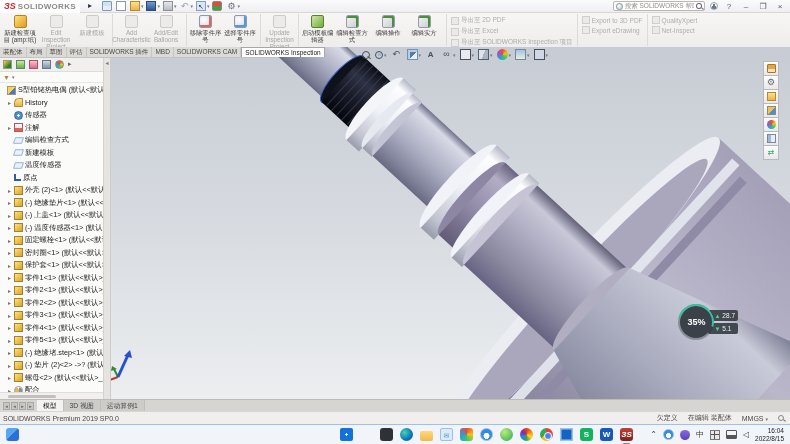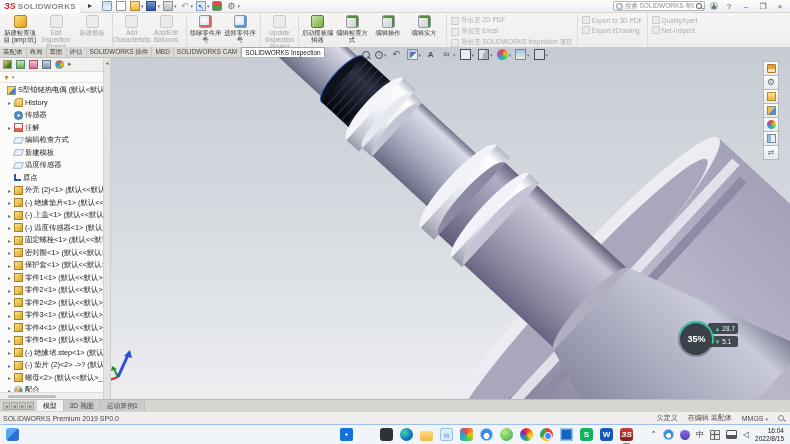--- a/index.html
+++ b/index.html
@@ -87,21 +87,21 @@
   .tp-ic{width:9px;height:9px;display:inline-block;}
   .t-home{background:linear-gradient(#e8a33c 55%,#f4e3c2 55%);border:1px solid #a8742a;border-radius:1px;}
   .t-gear{color:#667;font-size:9px;line-height:9px;text-align:center;}
   .t-folder{background:linear-gradient(#ffe08a,#eab54e);border:1px solid #b08a35;}
   .t-palette{background:linear-gradient(135deg,#f4c24a 50%,#4a90d9 50%);border:1px solid #888;}
   .t-ball{border-radius:50%;background:conic-gradient(#e74c3c,#f1c40f,#2ecc71,#3498db,#9b59b6,#e74c3c);}
   .t-panel{background:linear-gradient(90deg,#9db8d8 40%,#e8eef6 40%);border:1px solid #789;}
   .t-share{color:#3a7;font-size:8px;line-height:9px;text-align:center;}
 
   
-  #zoom-widget{position:absolute;right:52px;bottom:44px;display:flex;z-index:7;}
+  #zoom-widget{position:absolute;right:52px;bottom:61px;display:flex;align-items:center;z-index:7;}
   #zoom-circle{width:32px;height:32px;border-radius:50%;background:#3b4149;display:flex;align-items:center;justify-content:center;color:#fff;font-size:9px;font-weight:bold;position:relative;box-shadow:0 0 0 2px rgba(40,45,52,.35);}
   #zoom-circle::before{content:"";position:absolute;inset:-2px;border-radius:50%;border:2px solid transparent;border-top-color:#35c2a0;border-right-color:#35c2a0;transform:rotate(-30deg);}
   #net-rows{display:flex;flex-direction:column;gap:2px;margin-left:-4px;}
   .net-row{display:flex;align-items:center;gap:2px;background:rgba(45,50,58,.85);border-radius:2px;padding:0 3px 0 6px;height:11px;color:#e8f5ee;font-size:6.5px;}
   .net-row .arrow{color:#4cd98a;font-size:6px;}
 
   
   #leftpanel{position:absolute;left:0;top:58px;width:104px;height:341px;background:#fbfbfa;border-right:1px solid #d4d2cf;z-index:8;display:flex;flex-direction:column;}
   #panel-tabs{display:flex;align-items:center;gap:3px;height:14px;background:#f1f0ee;border-bottom:1px solid #ddd;padding:0 3px;flex:none;}
   .pt-ic{width:9px;height:9px;display:inline-block;}

